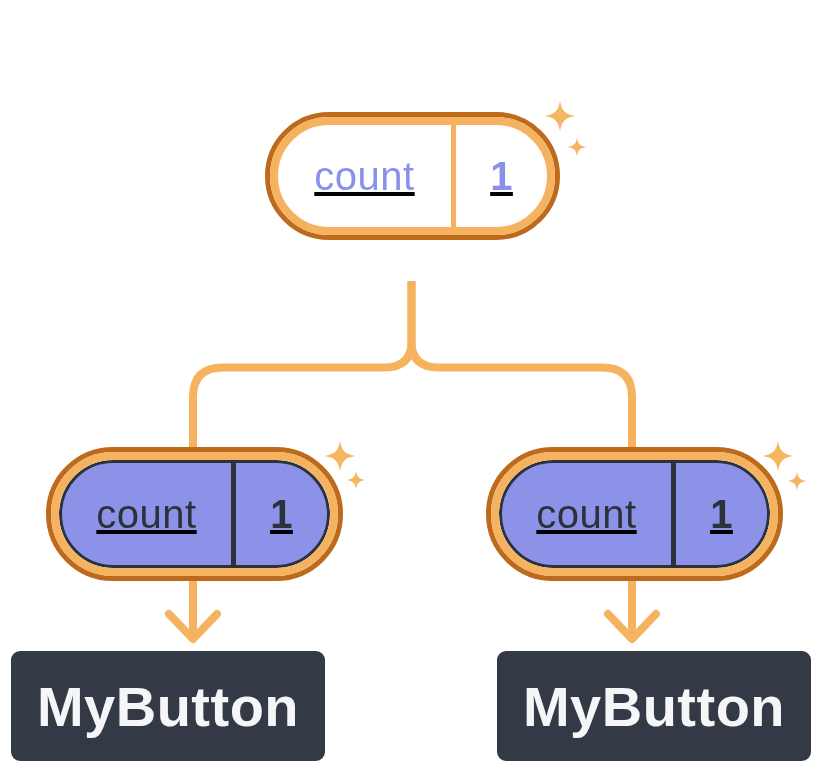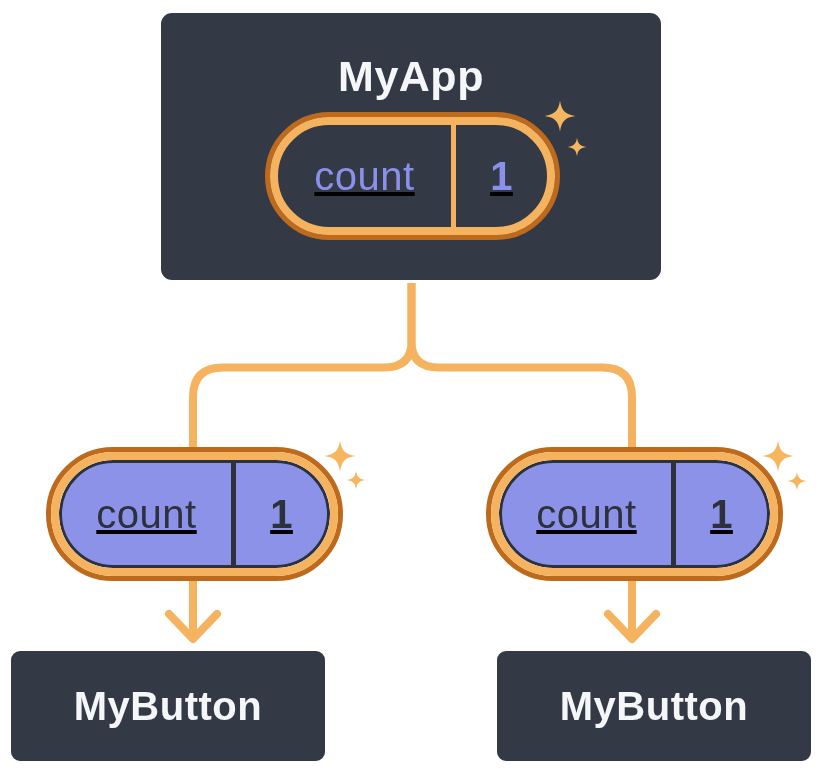--- a/index.html
+++ b/index.html
@@ -27,21 +27,21 @@
     border:3px solid var(--card-border);
     border-radius:14px;
   }
   .card-title{
     position:absolute;left:0;right:0;text-align:center;
     color:var(--card-text);font-weight:600;letter-spacing:.5px;
   }
   .app-card{left:158px;top:10px;width:506px;height:273px;}
   .app-card .card-title{top:42px;font-size:43px;line-height:1;}
   .btn-card{width:320px;height:116px;top:648px;border-radius:12px;}
-  .btn-card .card-title{top:0;bottom:0;display:flex;align-items:center;justify-content:center;font-size:40px;}
+  .btn-card .card-title{top:0;bottom:0;display:flex;align-items:center;justify-content:center;font-size:56px;}
   .btn-card.left{left:8px;}
   .btn-card.right{left:494px;}
 
   .pill{
     position:absolute;box-sizing:border-box;z-index:2;
     border:5px solid var(--orange-dark);border-radius:999px;
   }
   .pill-band{
     box-sizing:border-box;width:100%;height:100%;
     border:8px solid var(--orange-light);border-radius:999px;overflow:hidden;
@@ -72,23 +72,20 @@
 
   <svg class="layer lines" viewBox="0 0 820 770" xmlns="http://www.w3.org/2000/svg">
     <g stroke="#f5b360" stroke-width="8" fill="none">
       <path d="M411.5 281 V342 Q411.5 367.5 384 367.5 H223 Q193 367.5 193 397 V636"></path>
       <path d="M411.5 281 V342 Q411.5 367.5 439 367.5 H602 Q632 367.5 632 397 V636"></path>
       <path d="M169 614 L193 639 L217 614" stroke-linecap="round" stroke-linejoin="round"></path>
       <path d="M608 614 L632 639 L656 614" stroke-linecap="round" stroke-linejoin="round"></path>
     </g>
   </svg>
 
-  <div class="card app-card">
-    <div class="card-title">MyApp</div>
-  </div>
 
   <div class="pill dark-pill">
     <div class="pill-band">
       <div class="pill-core">
         <span class="cell name">count</span>
         <span class="divider orange"></span>
         <span class="cell value">1</span>
       </div>
     </div>
   </div>

